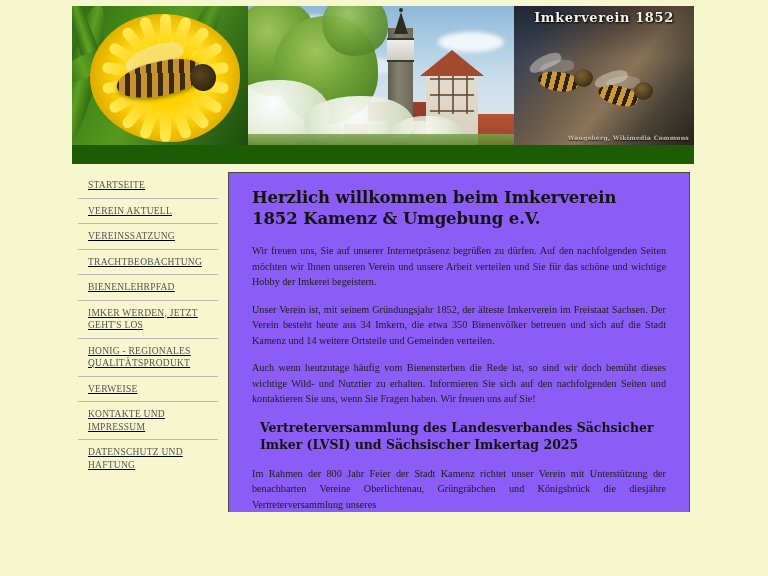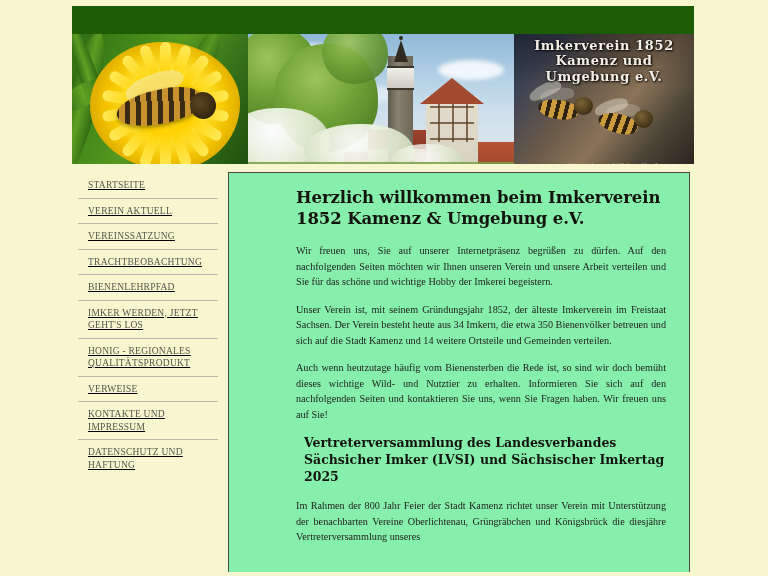--- a/index.html
+++ b/index.html
@@ -36,21 +36,20 @@
     left: 0;
     top: 0;
     width: 622px;
     height: 139px;
     display: flex;
   }
   .panel {
     position: relative;
     height: 139px;
     overflow: hidden;
-    margin-top: 28px;
   }
   .panel-bee-flower { width: 176px; }
   .panel-church     { width: 266px; }
   .panel-bees       { width: 180px; }
 
   
   .panel-bee-flower {
     background:
       radial-gradient(ellipse 52% 46% at 58% 52%, #ffe000 0%, #f5cc00 38%, rgba(200,170,0,0) 72%),
       linear-gradient(118deg, #2f6a14 0%, #3f8418 22%, #57991f 46%, #37711a 72%, #1d4d0c 100%);
@@ -268,27 +267,26 @@
     text-transform: uppercase;
   }
   .nav-item:first-child { border-top: none; padding-top: 7px; }
 
   
   .content {
     position: absolute;
     left: 228px;
     top: 172px;
     width: 462px;
-    height: 400px;
-    background: #86efac;
+    height: 340px;
+    background: #8b5cf6;
     border: 1px solid #4a4a42;
     border-bottom: none;
     box-sizing: border-box;
     overflow: hidden;
-    padding-left: 44px;
   }
   .content-inner {
     padding: 14px 23px 0 23px;
   }
   h1.title {
     margin: 0 0 14px 0;
     font-family: "DejaVu Serif", "Liberation Serif", serif;
     font-size: 16.5px;
     line-height: 21px;
     font-weight: bold;
@@ -390,21 +388,20 @@
         <div class="tree tree-green" style="left:74px; top:-12px; width:66px; height:62px; opacity:.9;"></div>
         <div class="tree tree-blossom" style="left:-22px; top:74px; width:104px; height:66px;"></div>
         <div class="tree tree-blossom" style="left:56px; top:90px; width:110px; height:54px;"></div>
         <div class="tree tree-blossom" style="left:142px; top:110px; width:74px; height:38px; opacity:.8;"></div>
         <div class="grass-blade" style="left:0; top:128px; width:266px; height:14px; background:linear-gradient(180deg,#7ca349,#4d7a25); border-radius:0;"></div>
       </div>
 
       <div class="panel panel-bees">
         <div class="banner-title">
           <span class="l1">Imkerverein 1852</span>
-          <span class="l2">Kamenz und Umgebung e.V.</span>
         </div>
 
         <div class="fly-bee" style="left:22px; top:52px;">
           <div class="fwing" style="left:-8px; top:-2px; transform:rotate(-26deg);"></div>
           <div class="fwing" style="left:4px; top:2px; transform:rotate(-8deg); opacity:.6;"></div>
           <div class="abdomen" style="left:2px; top:14px; transform:rotate(8deg);"></div>
           <div class="thorax" style="left:38px; top:11px;"></div>
         </div>
 
         <div class="fly-bee" style="left:84px; top:66px;">

